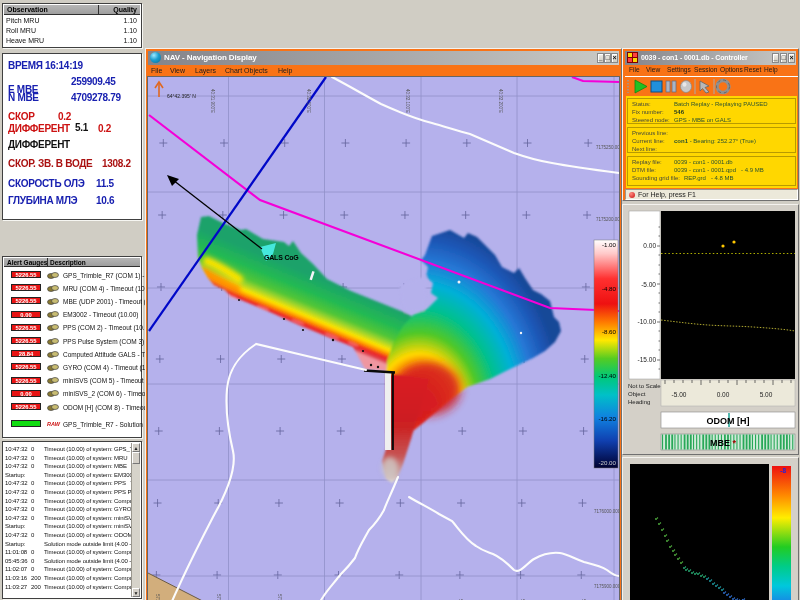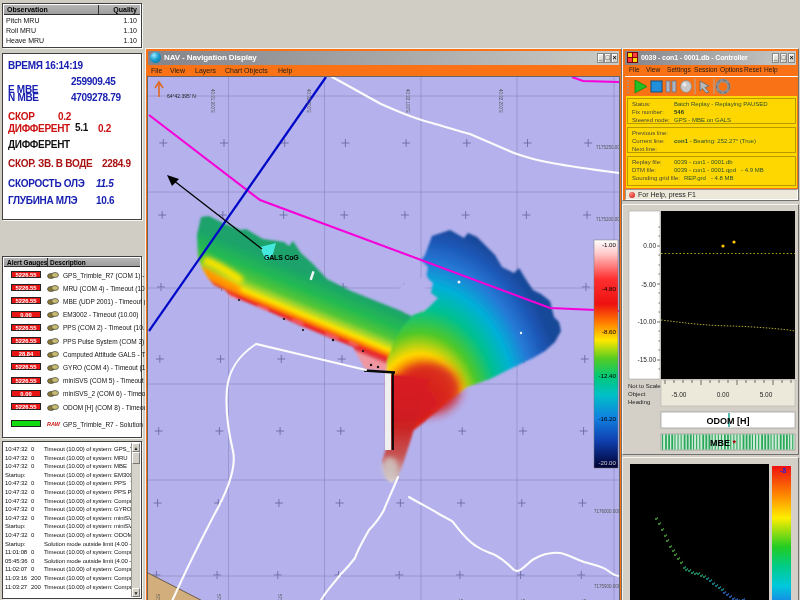--- a/index.html
+++ b/index.html
@@ -44,23 +44,23 @@
     <div class="datarow blue" style="left:68px;top:22px;">259909.45</div>
   <div class="datarow blue" style="top:38px;">N MBE</div>
     <div class="datarow blue" style="left:68px;top:38px;">4709278.79</div>
   <div class="datarow" style="top:57px;color:#cc1111;">СКОР</div>
     <div class="datarow" style="left:55px;top:57px;color:#cc1111;">0.2</div>
   <div class="datarow" style="top:69px;color:#cc1111;">ДИФФЕРЕНТ</div>
     <div class="datarow" style="left:95px;top:69px;color:#cc1111;">0.2</div>
   <div class="datarow" style="top:85px;color:#111;">ДИФФЕРЕНТ</div>
     <div class="datarow" style="left:72px;top:68px;color:#111;text-align:center;">5.1</div>
   <div class="datarow" style="top:104px;color:#aa1111;">СКОР. ЗВ. В ВОДЕ</div>
-    <div class="datarow" style="left:99px;top:104px;color:#aa1111;">2284.9</div>
+    <div class="datarow" style="left:99px;top:104px;color:#aa1111;">1308.2</div>
   <div class="datarow blue" style="top:124px;">СКОРОСТЬ ОЛЭ</div>
-    <div class="datarow blue" style="left:93px;top:124px;font-style:italic;">11.5</div>
+    <div class="datarow blue" style="left:93px;top:124px;">11.5</div>
   <div class="datarow blue" style="top:141px;">ГЛУБИНА МЛЭ</div>
     <div class="datarow blue" style="left:93px;top:141px;">10.6</div>
 </div>
 
 <div class="panel" style="left:2px;top:256px;width:140px;height:182px;">
   <div class="hdr" style="position:absolute;left:1px;top:1px;right:1px;height:9px;font-size:6.5px;line-height:9px;">
     <span style="position:absolute;left:3px;">Alert Gauges</span>
     <span style="position:absolute;left:46px;">Description</span>
     <span style="position:absolute;left:43px;top:0;width:1px;height:9px;background:#303030;"></span>
   </div>

